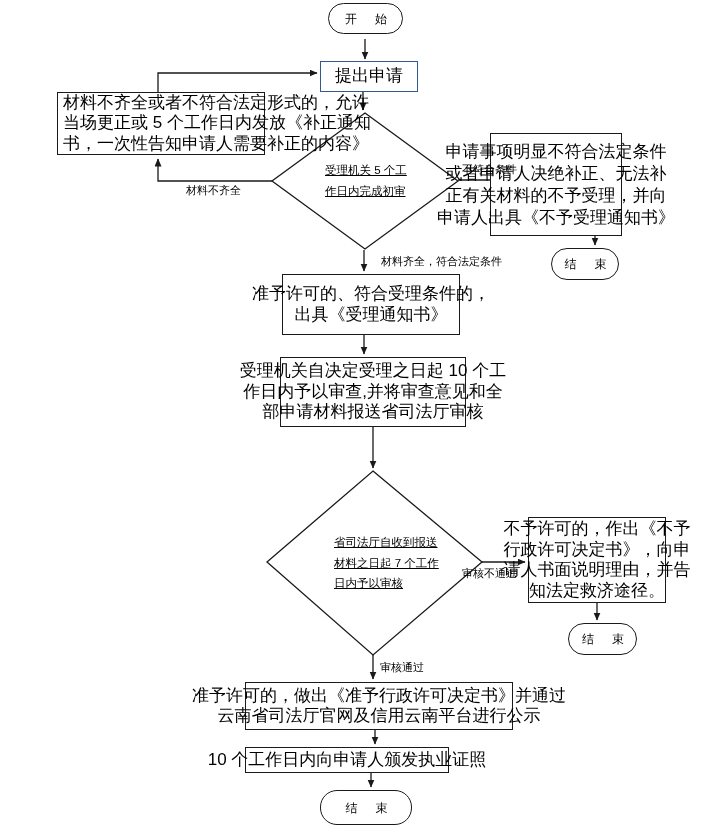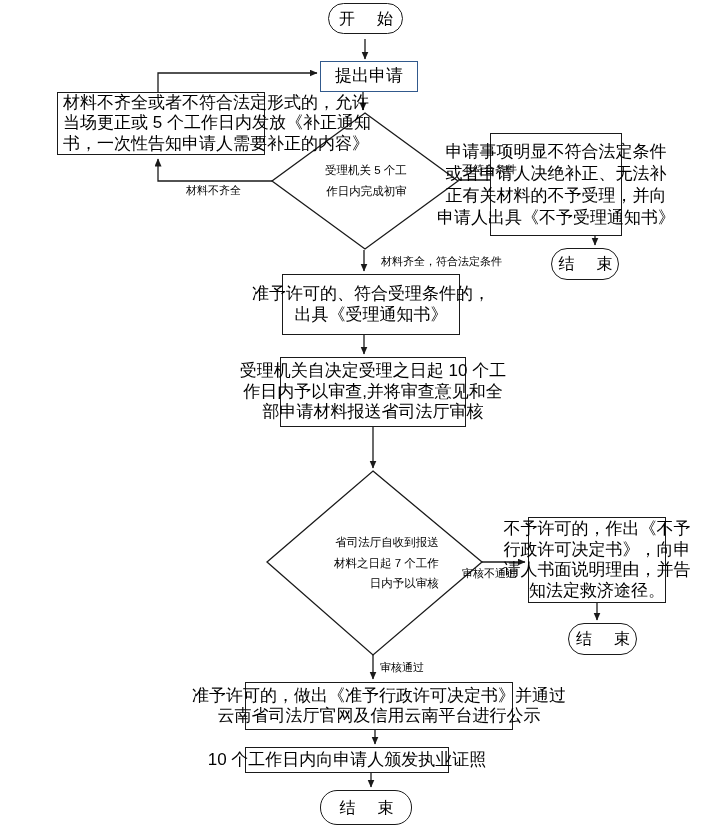--- a/index.html
+++ b/index.html
@@ -26,36 +26,37 @@
     align-items: center;
     justify-content: center;
     text-align: center;
     font-size: 17px;
     line-height: 20.5px;
     white-space: pre;
     z-index: 2;
   }
   .stadium {
     border-radius: 17px;
-    font-size: 16px;
+    font-size: 12px;
     letter-spacing: 3px;
     padding-left: 4px;
     line-height: 14px;
   }
   .start { border-width: 1.6px; }
   .accent { border-color: #31598C; border-width: 1.5px; }
   .leftalign { justify-content: flex-start; text-align: left; padding-left: 5px; }
   .tall { line-height: 22px; }
   .dtext {
     position: absolute;
     font-size: 11.5px;
     line-height: 20.5px;
     white-space: pre;
-    text-align: right;
+    text-align: left;
     z-index: 2;
+    text-decoration: underline;
   }
   .lbl {
     position: absolute;
     font-size: 11px;
     line-height: 13px;
     white-space: pre;
     z-index: 2;
   }
 </style>
 </head>

